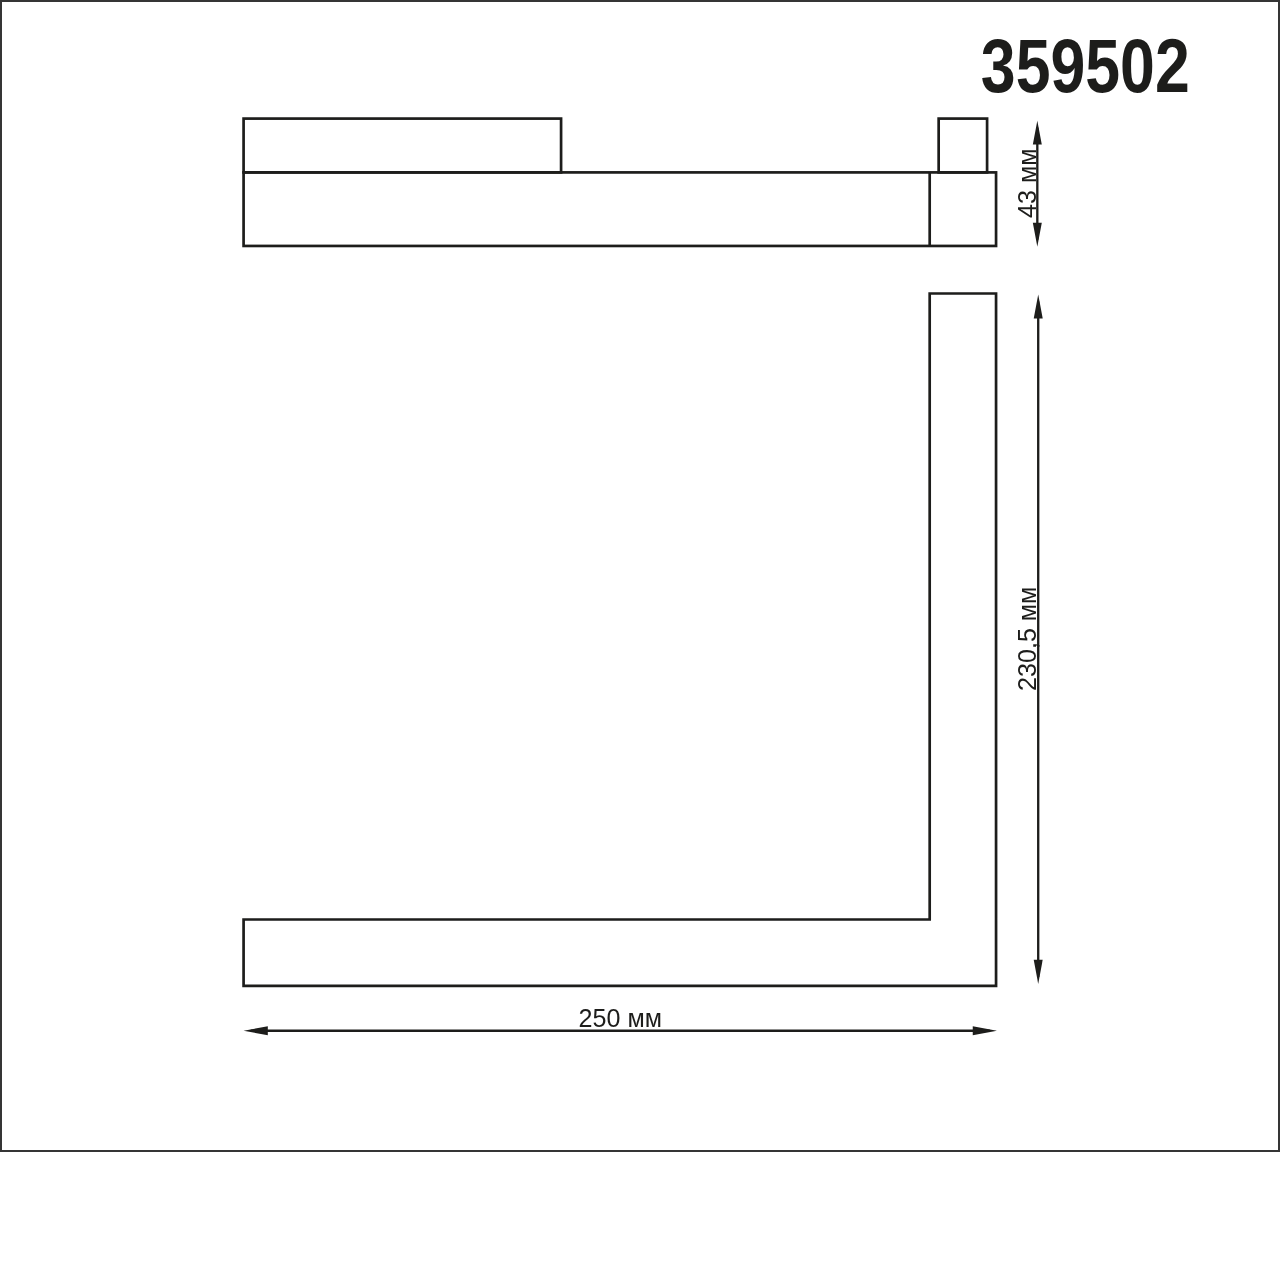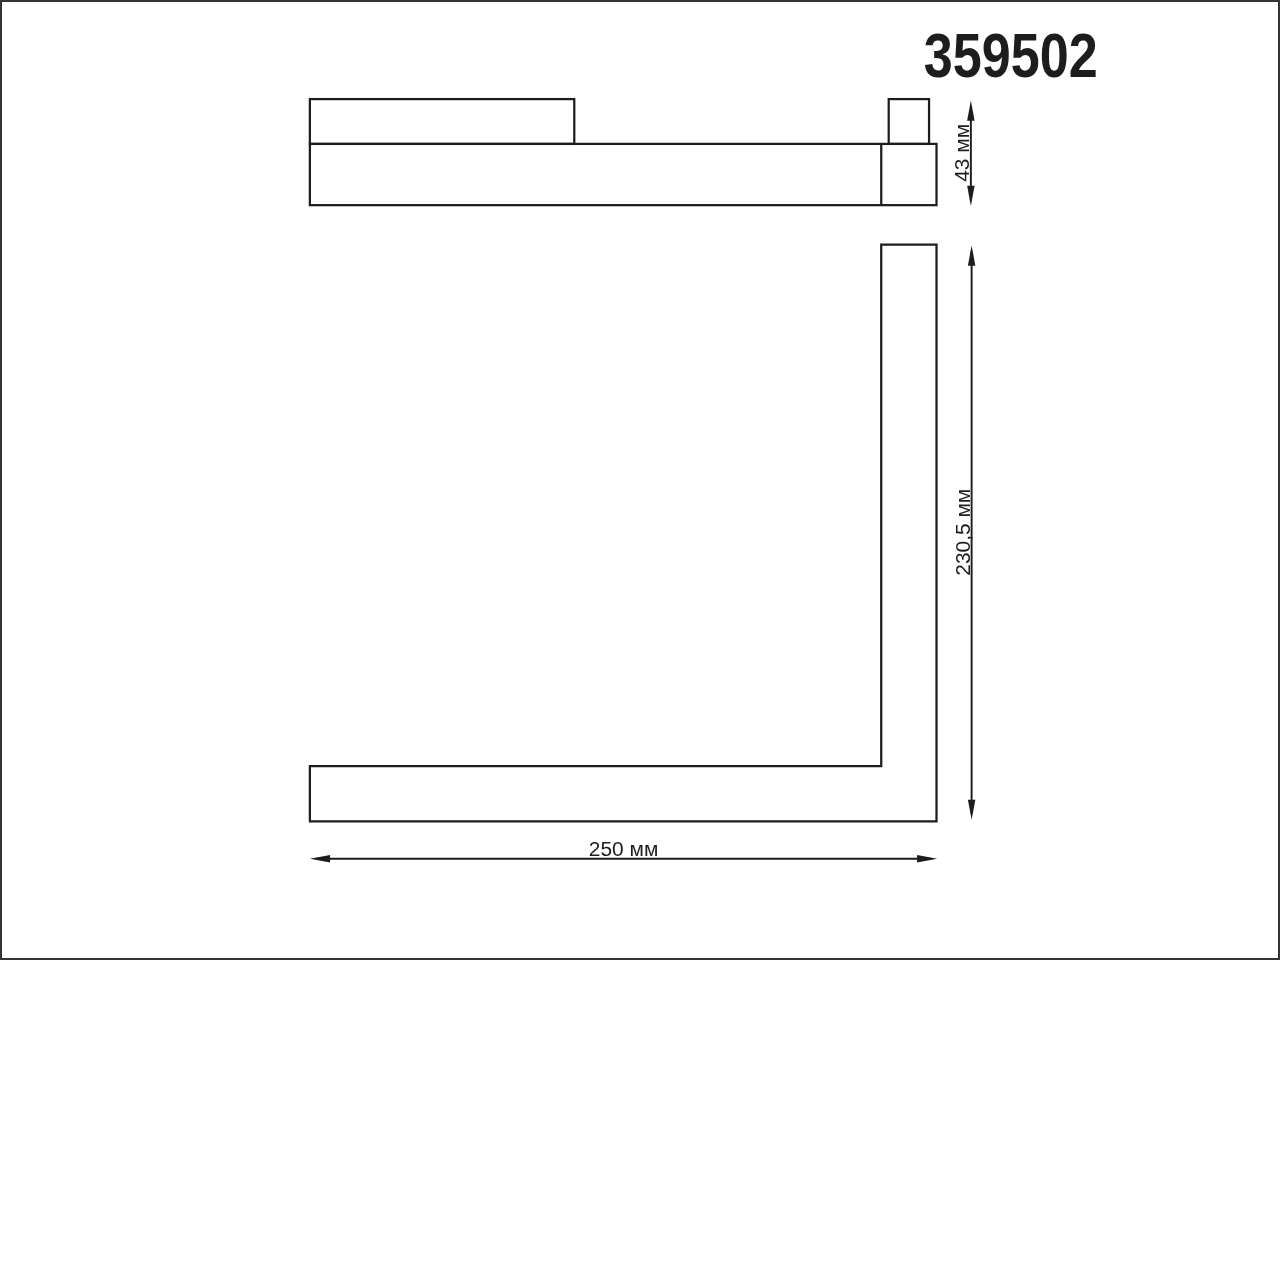--- a/index.html
+++ b/index.html
@@ -3,21 +3,21 @@
 <meta charset="utf-8">
 <style>
   html, body {
     margin: 0;
     padding: 0;
     background: #ffffff;
   }
   .page {
     position: relative;
     width: 1280px;
-    height: 960px;
+    height: 1152px;
     box-sizing: border-box;
     border: 2px solid #353535;
     background: #ffffff;
     overflow: hidden;
   }
   svg.drawing {
     position: absolute;
     left: 0;
     top: 0;
     width: 100%;

